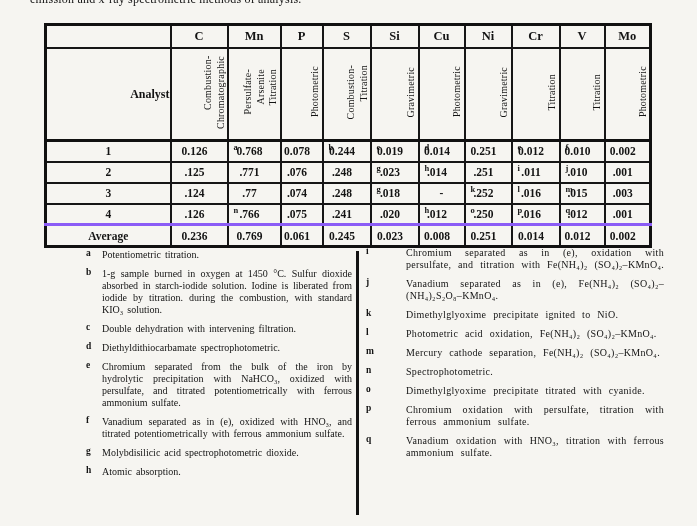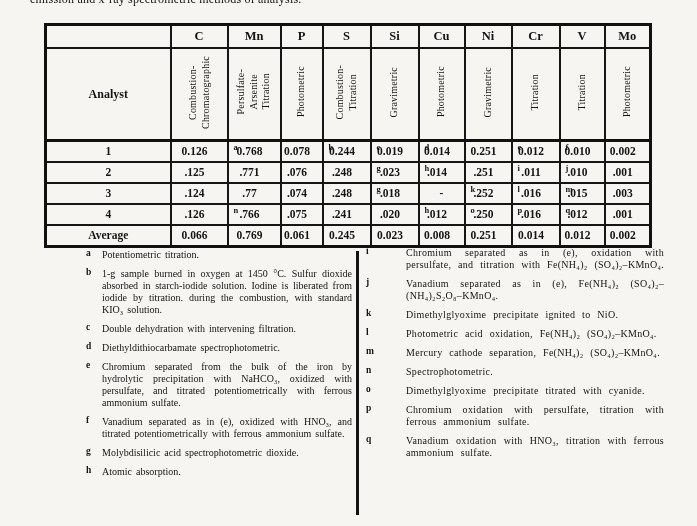--- a/index.html
+++ b/index.html
@@ -16,41 +16,41 @@
   
   table.analysis-table {
     position: absolute; left: 44px; top: 23px;
     border-collapse: collapse; table-layout: fixed;
     border: 3px solid #111;
   }
   .analysis-table th, .analysis-table td {
     border: 2px solid #161616; padding: 0; overflow: hidden;
   }
   tr.elem-row th { height: 21px; font-size: 12.5px; font-weight: 600; text-align: center; }
-  tr.method-row th { height: 90px; text-align: center; vertical-align: middle; }
+  tr.method-row th { height: 90px; text-align: right; vertical-align: middle; }
   .analyst-cell { font-size: 12px; font-weight: 600; text-align: center; vertical-align: middle; }
   .rot {
     display: inline-block;
     writing-mode: vertical-rl; transform: rotate(180deg);
     white-space: pre-line; font-size: 10px; line-height: 1.25;
     font-weight: 500; letter-spacing: 0.2px;
   }
   thead tr.method-row th { border-bottom: 3px solid #111; }
 
   tbody tr { height: 21px; }
   tbody td { font-size: 11.5px; font-weight: 700; }
   td.label-td { text-align: center; }
   td.val-td { position: relative; text-align: center; padding-right: 9px; }
   td.val-td.dash { text-align: center; padding-right: 0; }
   .supref {
     position: absolute; left: 5px; top: 1px;
     font-size: 8.5px; font-weight: 700; line-height: 1;
   }
   tr.avg-row { height: 22px; }
-  tr.avg-row td { border-top: 1px solid #8b5cf6; }
+  tr.avg-row td { border-top: 3px solid #8b5cf6; }
 
   
   .fn-divider { position: absolute; left: 356px; top: 251px; width: 3px; height: 264px; background: #131313; }
   .fn-col { position: absolute; }
   .fn-left { left: 86px; top: 249px; width: 266px; }
   .fn-right { left: 366px; top: 247px; width: 298px; }
   .fn { display: flex; gap: 8px; margin-bottom: 7px; }
   .fn-letter {
     flex: 0 0 8px; font-size: 9.5px; font-weight: 700;
     position: relative; top: -1px;
@@ -164,21 +164,21 @@
           <td class="val-td"><span class="val">.241</span></td>
           <td class="val-td"><span class="val">.020</span></td>
           <td class="val-td"><span class="supref">h</span><span class="val">.012</span></td>
           <td class="val-td"><span class="supref">o</span><span class="val">.250</span></td>
           <td class="val-td"><span class="supref">p</span><span class="val">.016</span></td>
           <td class="val-td"><span class="supref">q</span><span class="val">.012</span></td>
           <td class="val-td"><span class="val">.001</span></td>
         </tr>
         <tr class="avg-row">
           <td class="label-td">Average</td>
-          <td class="val-td"><span class="val">0.066</span></td>
+          <td class="val-td"><span class="val">0.236</span></td>
           <td class="val-td"><span class="val">0.769</span></td>
           <td class="val-td"><span class="val">0.061</span></td>
           <td class="val-td"><span class="val">0.245</span></td>
           <td class="val-td"><span class="val">0.023</span></td>
           <td class="val-td"><span class="val">0.008</span></td>
           <td class="val-td"><span class="val">0.251</span></td>
           <td class="val-td"><span class="val">0.014</span></td>
           <td class="val-td"><span class="val">0.012</span></td>
           <td class="val-td"><span class="val">0.002</span></td>
         </tr>

